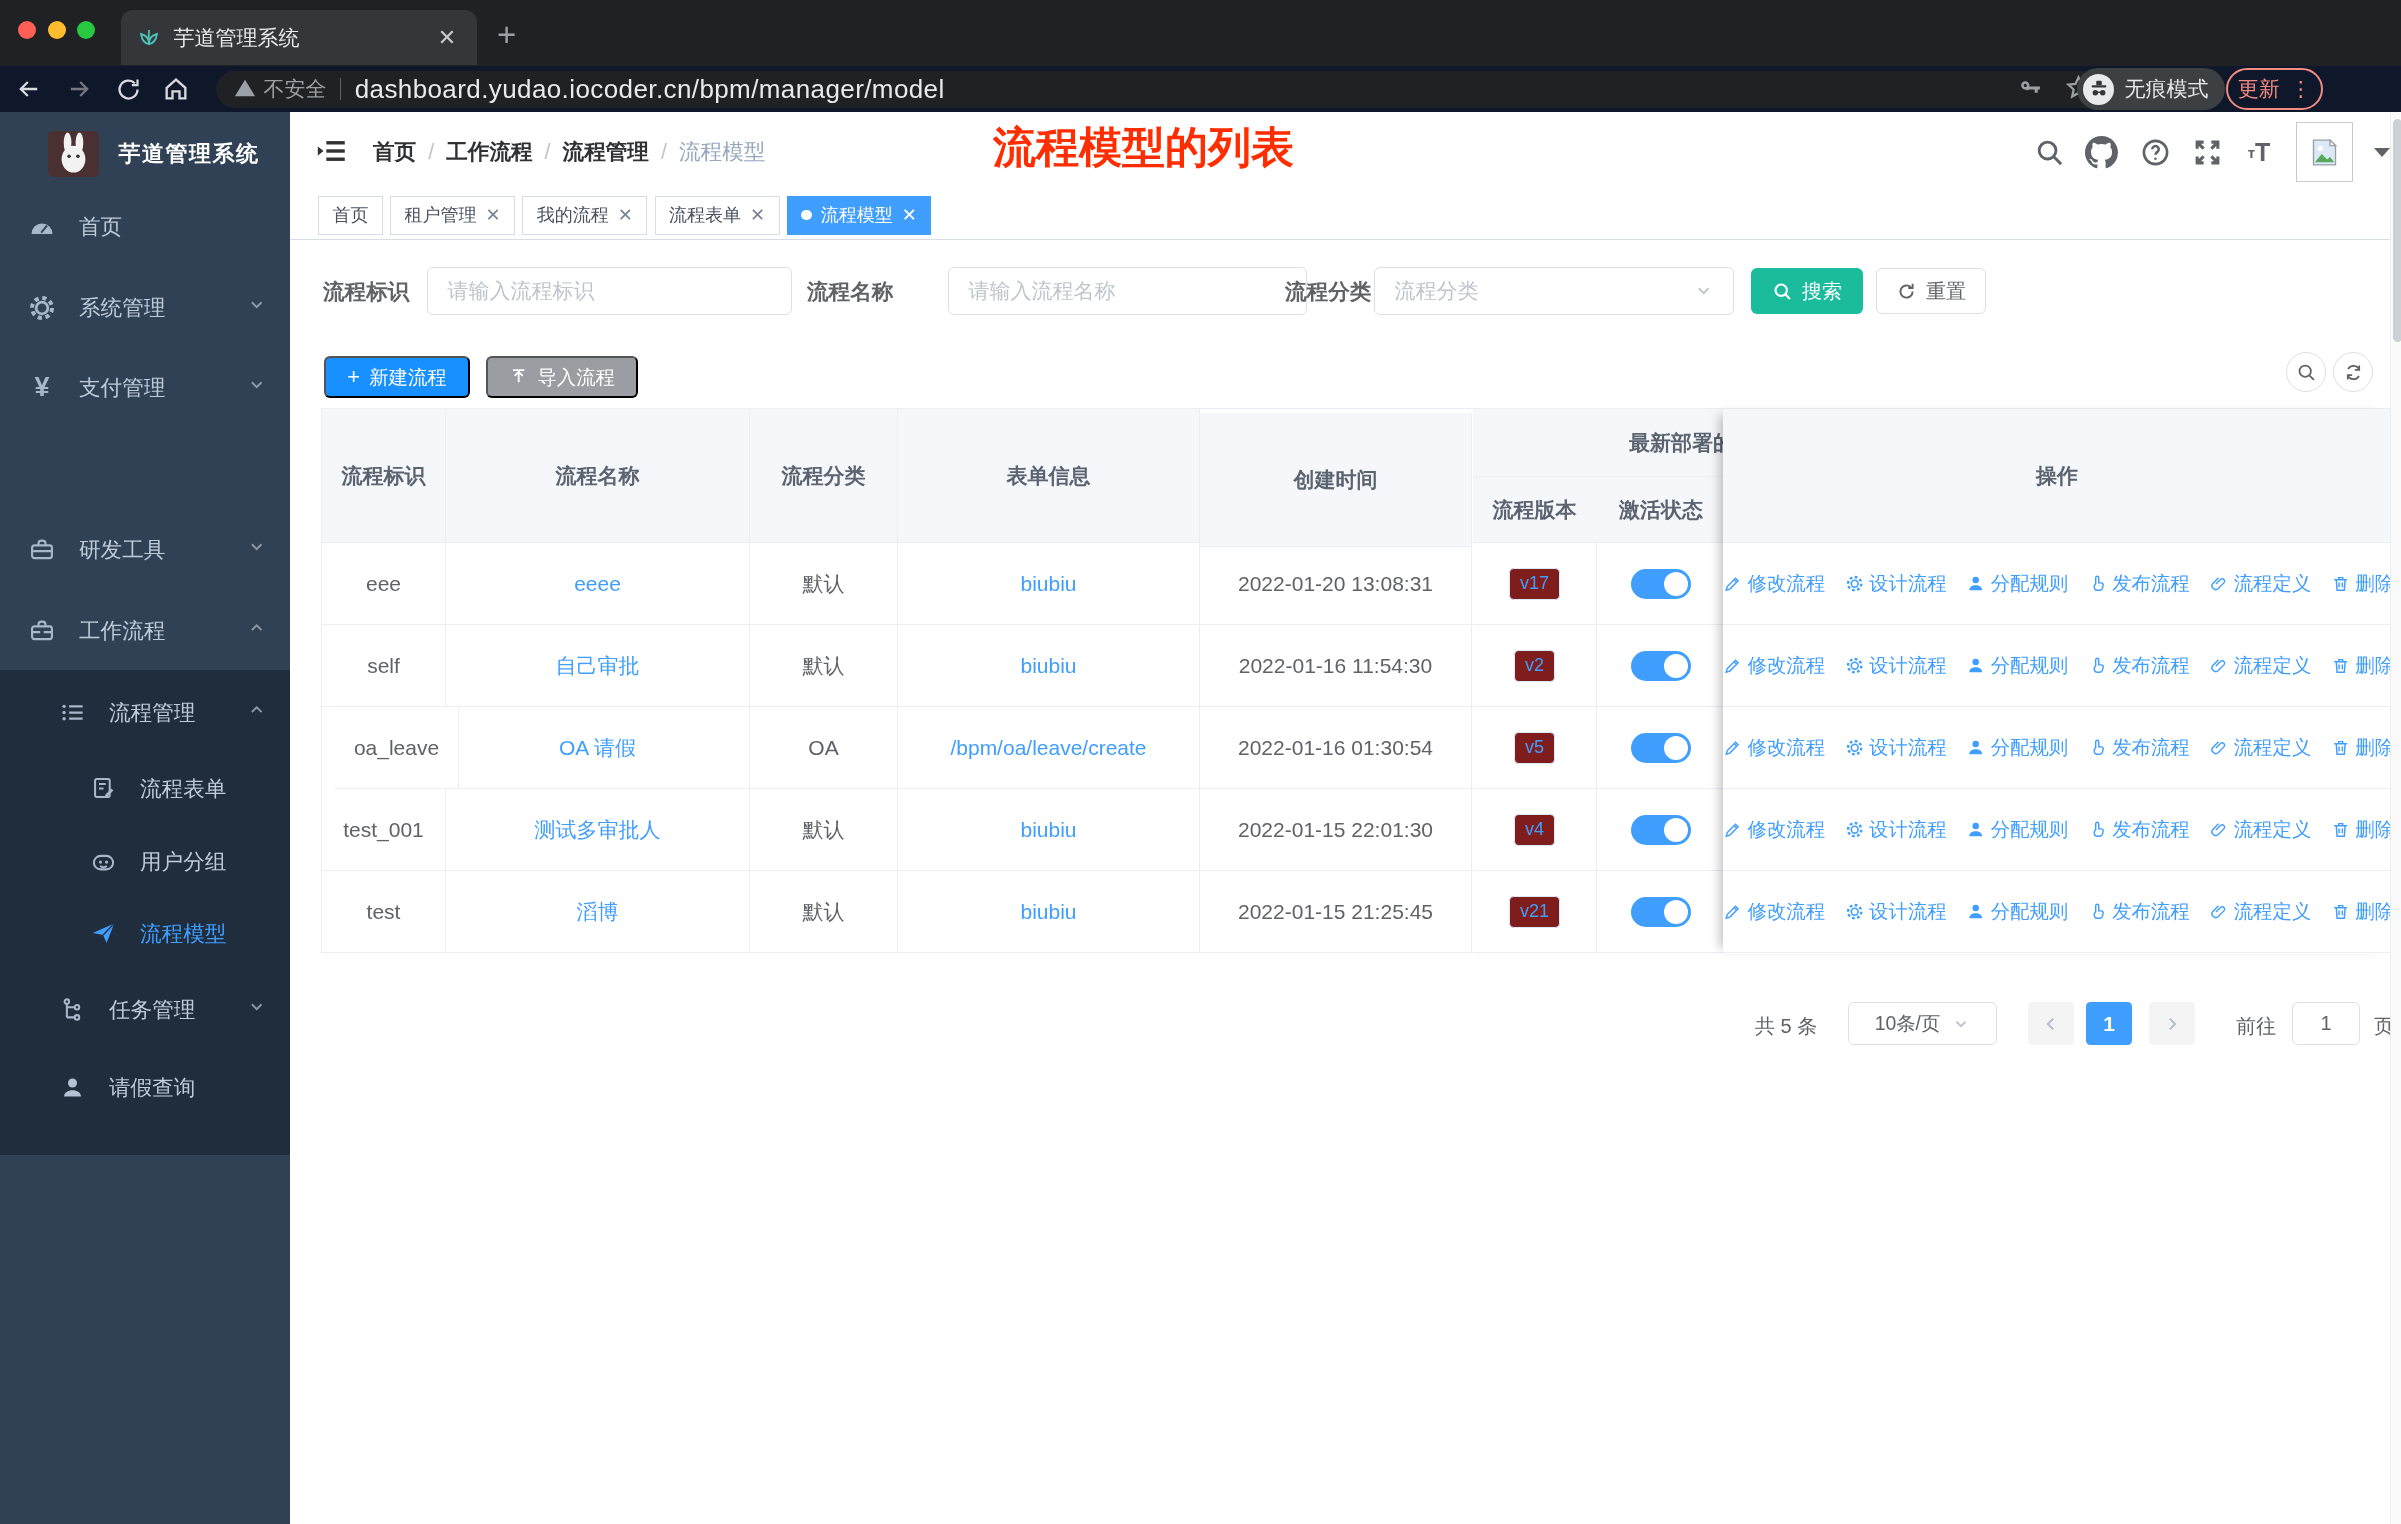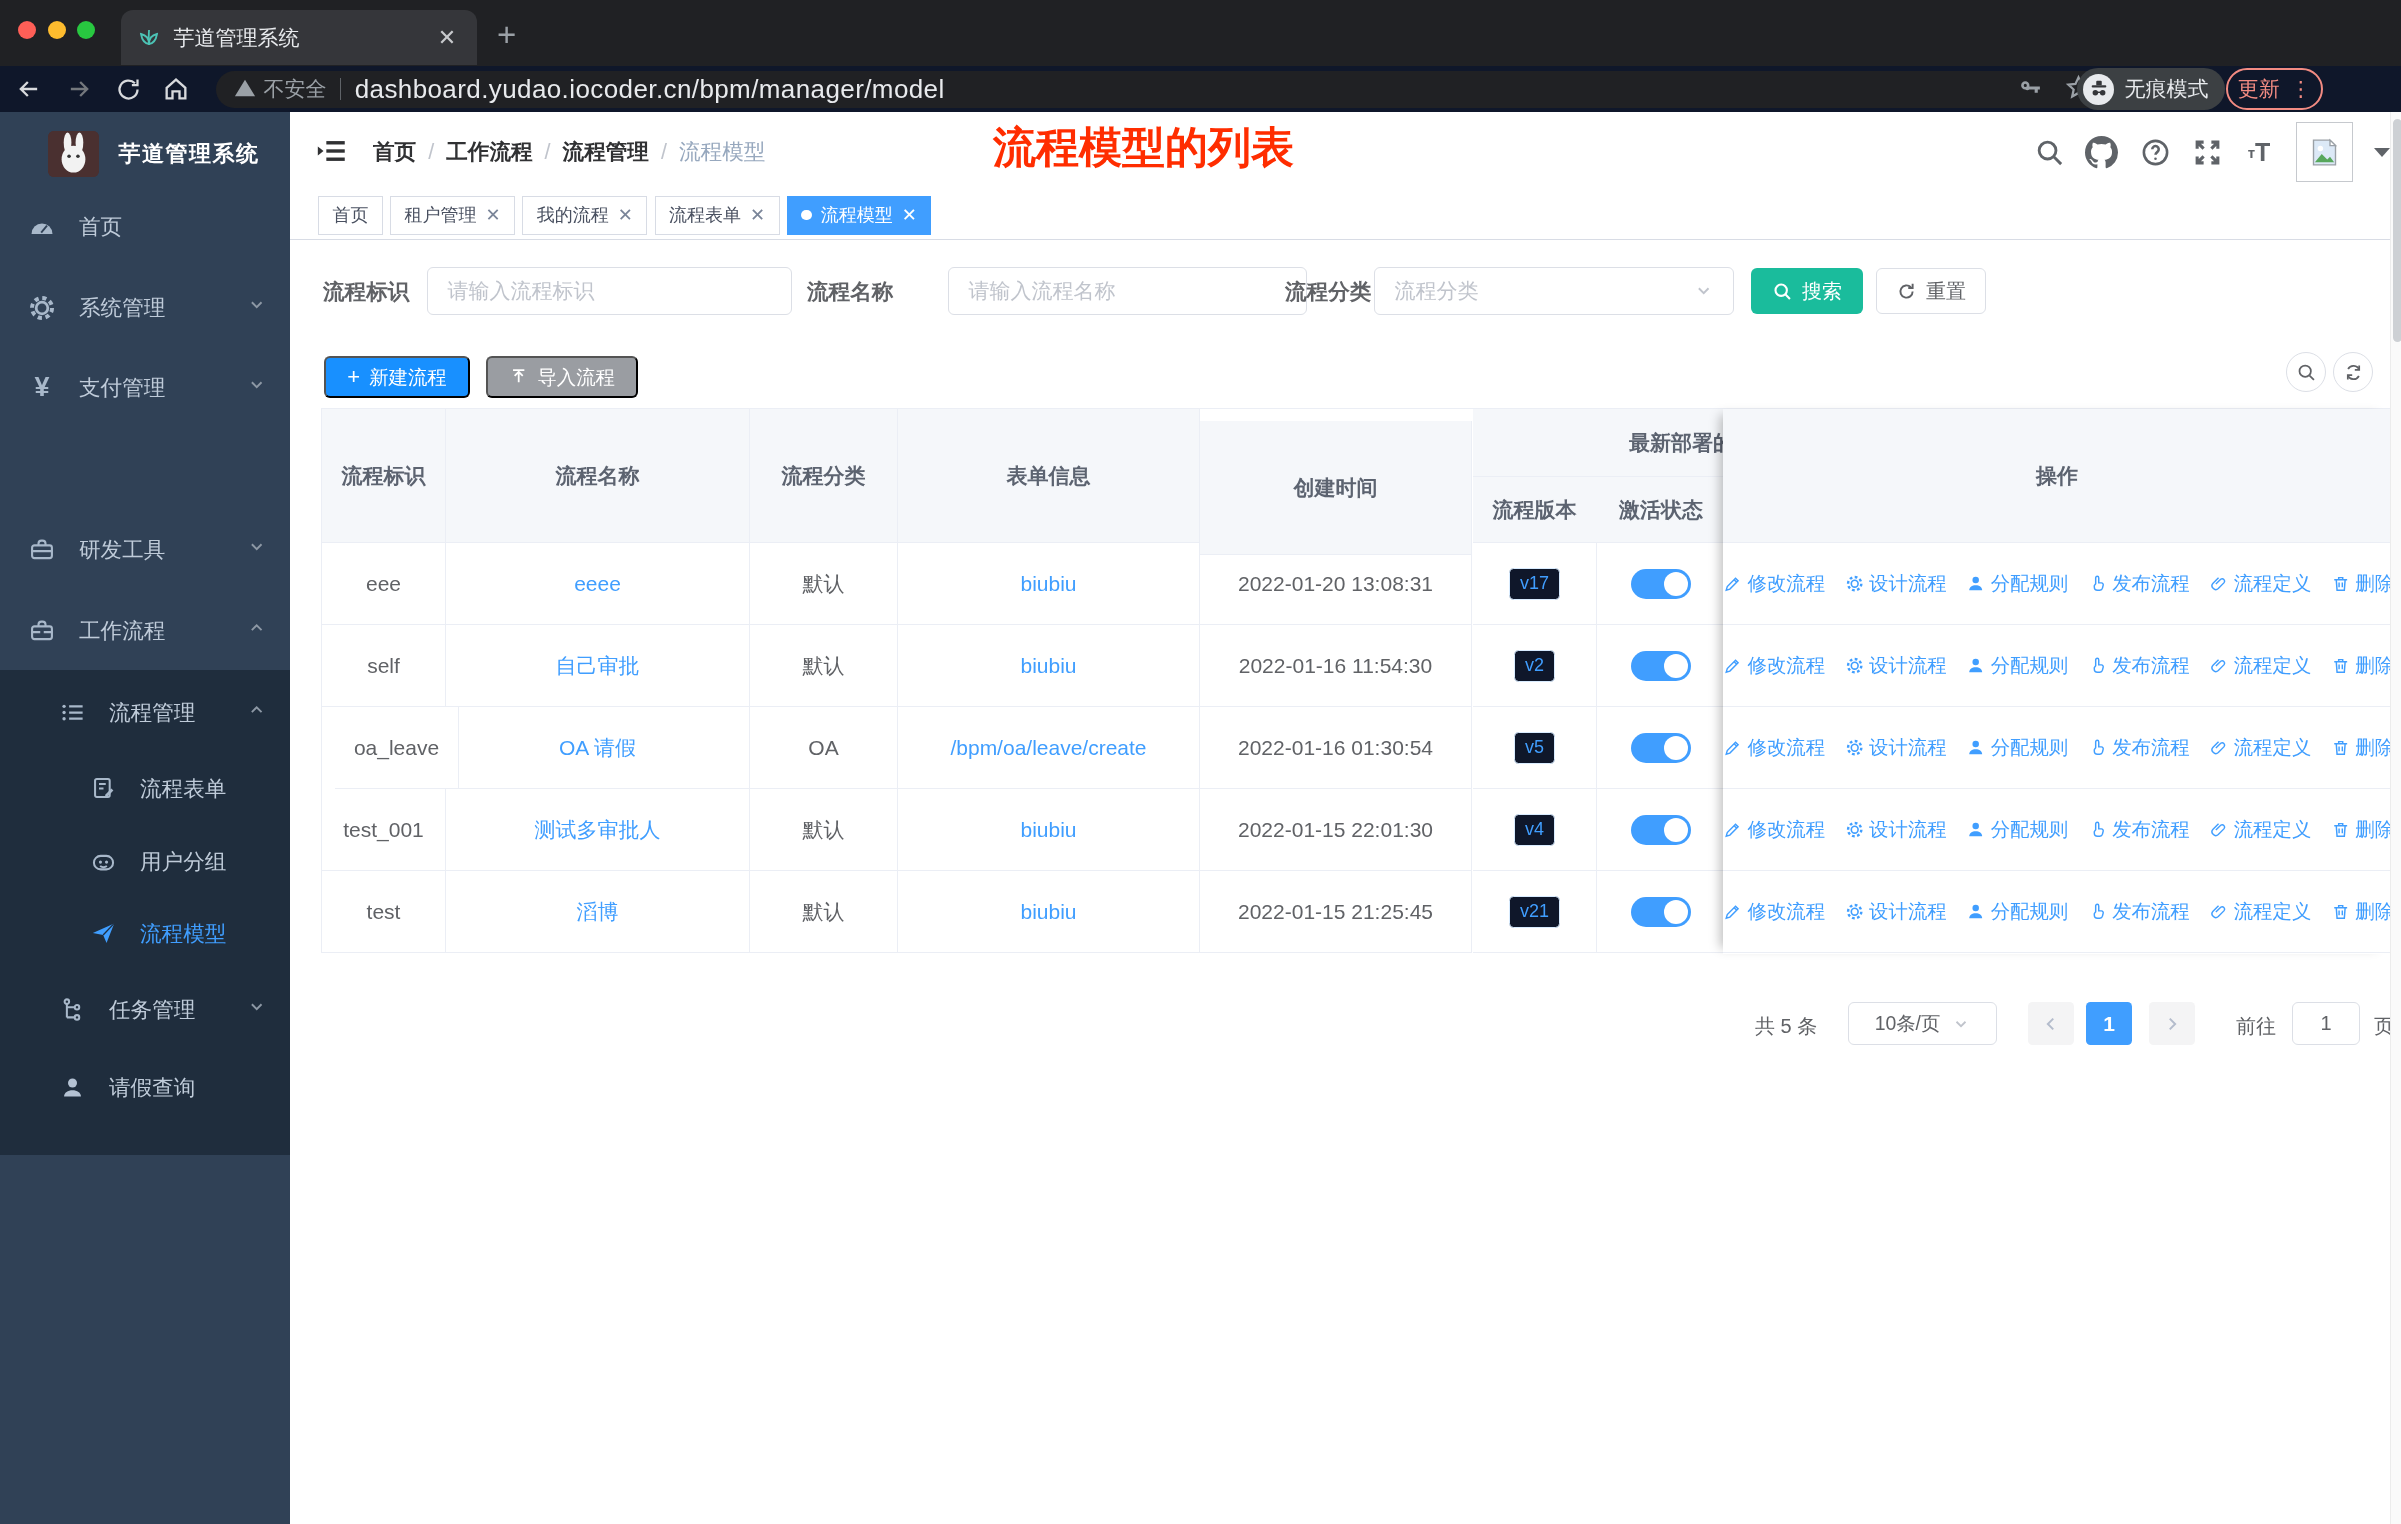--- a/index.html
+++ b/index.html
@@ -74,21 +74,21 @@
   .btn2 { position:absolute; top:244px; height:42px; border-radius:6px; display:flex; align-items:center; justify-content:center; gap:9px; font-size:19.4px; color:#fff; }
   .btn-create { background:#1890ff; }
   .btn-import { background:#9a9da2; }
   .circbtn { position:absolute; top:240px; width:40px; height:40px; border:1.5px solid #dcdfe6; border-radius:50%; background:#fff; display:flex; align-items:center; justify-content:center; }
 
   
   .table { position:absolute; left:31px; top:296px; width:2069px; height:545px; border-top:1.5px solid #ebeef5; border-left:1.5px solid #ebeef5; font-size:21px; color:#606266; }
   .tc { position:absolute; display:flex; align-items:center; justify-content:center; border-right:1.5px solid #ebeef5; border-bottom:1.5px solid #ebeef5; text-align:center; }
   .th { background:#f5f7fa; font-weight:bold; color:#5c6370; }
   .lnk { color:#409eff; }
-  .vtag { display:inline-block; background:#0f172a; border:1.5px solid #d9ecff; border-radius:4.5px; color:#409eff; font-size:18px; padding:4.5px 10.4px; }
+  .vtag { display:inline-block; background:#7f1d1d; border:1.5px solid #d9ecff; border-radius:4.5px; color:#409eff; font-size:18px; padding:4.5px 10.4px; }
   .sw { width:60px; height:30px; border-radius:15px; background:#409eff; position:relative; }
   .sw::after { content:""; position:absolute; right:3px; top:3px; width:24px; height:24px; border-radius:50%; background:#fff; }
   .opscol { position:absolute; left:1401px; top:0; width:668px; height:545px; background:#fff; box-shadow:-9px 0 10.4px -6px rgba(0,0,0,.25); }
   .ops-h { position:absolute; left:0; top:0; width:668px; height:134px; background:#f5f7fa; display:flex; align-items:center; justify-content:center; font-weight:bold; color:#5c6370; border-bottom:1.5px solid #ebeef5; }
   .ops-r { position:absolute; left:0; width:668px; height:82px; display:flex; align-items:center; justify-content:space-between; gap:19.4px; border-bottom:1.5px solid #ebeef5; }
   .alink { display:inline-flex; align-items:center; gap:5.2px; color:#409eff; font-size:19.4px; white-space:nowrap; }
 
   
   .pgn { position:absolute; font-size:20px; color:#606266; }
   .pg-sel { position:absolute; width:149px; height:43px; border:1.5px solid #dcdfe6; border-radius:6px; display:flex; align-items:center; justify-content:center; gap:12px; color:#606266; font-size:19.4px; }
@@ -454,21 +454,21 @@
           <path d="M18.5 4v5h-5M5.5 20v-5h5"></path>
         </svg>
     </span>
 
     <div class="table">
 
       <div class="tc th" style="left:0;top:0;width:124px;height:134px">流程标识</div>
       <div class="tc th" style="left:124px;top:0;width:304px;height:134px">流程名称</div>
       <div class="tc th" style="left:428px;top:0;width:148px;height:134px">流程分类</div>
       <div class="tc th" style="left:576px;top:0;width:302px;height:134px">表单信息</div>
-      <div class="tc th" style="left:878px;top:12px;width:272px;height:134px">创建时间</div>
+      <div class="tc th" style="left:878px;top:4px;width:272px;height:134px">创建时间</div>
       <div class="tc th" style="left:1151px;top:0;width:502px;height:68px;overflow:hidden">最新部署的流程定义</div>
       <div class="tc th" style="left:1151px;top:68px;width:124px;height:66px">流程版本</div>
       <div class="tc th" style="left:1274px;top:68px;width:131px;height:66px">激活状态</div>
       <div class="tc th" style="left:1405px;top:68px;width:247px;height:66px"></div>
 
       <div class="tc" style="left:0;top:134px;width:124px;height:82px">eee</div>
       <div class="tc" style="left:124px;top:134px;width:304px;height:82px">
           <span class="lnk">eeee</span>
         </div>
       <div class="tc" style="left:428px;top:134px;width:148px;height:82px">默认</div>

